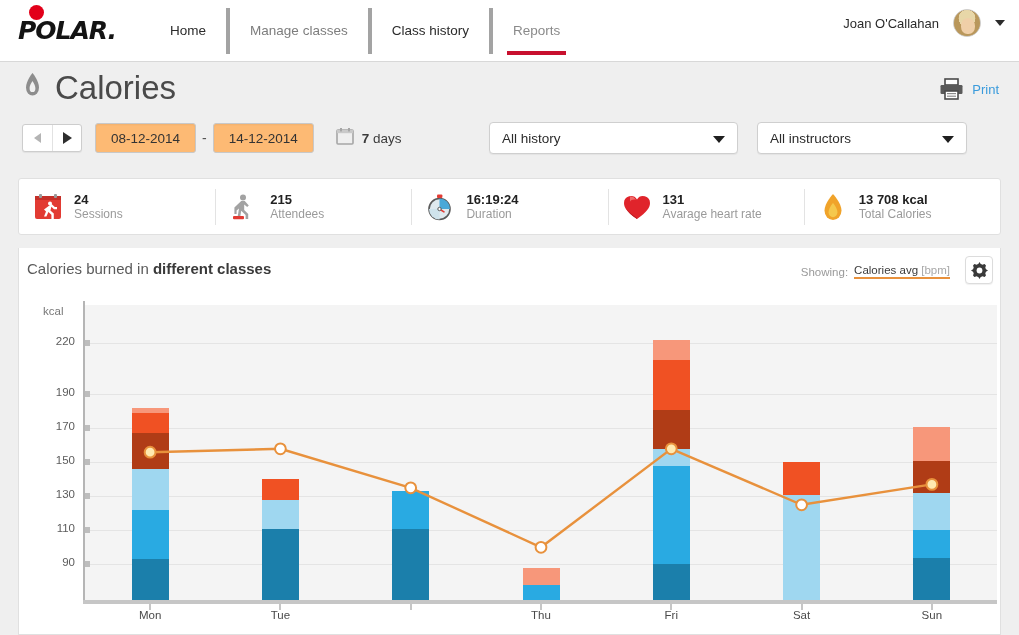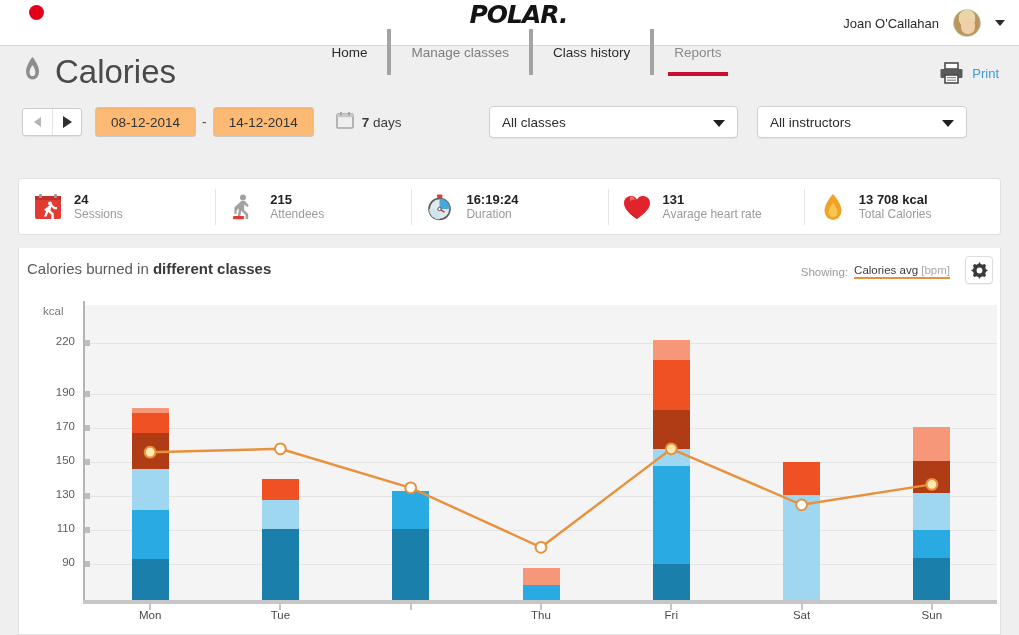--- a/index.html
+++ b/index.html
@@ -7,24 +7,23 @@
   body {
     width:1019px; height:635px;
     background:#efefef;
     font-family:"Liberation Sans", sans-serif;
     color:#3a3a3a;
     overflow:hidden;
   }
 
   
   .topbar{
-    height:46px; background:#fff; position:relative;
+    height:62px; background:#fff; position:relative;
     display:flex; align-items:center;
     border-bottom:1px solid #d8d8d8;
-    flex-direction:column;
   }
   .logo{ margin-left:18px; display:flex; align-items:baseline; }
   .logo-text{
     font-family:"DejaVu Sans", sans-serif;
     font-weight:bold; font-style:italic;
     font-size:25px; letter-spacing:-1px; color:#141414;
     position:relative;
   }
   .logo-dot{
     position:absolute; left:29px; top:5px;
@@ -239,21 +238,21 @@
     <svg width="18" height="18" viewBox="0 0 18 18">
         <rect x="1" y="3" width="16" height="14" rx="1" fill="none" stroke="#a6a6a6" stroke-width="1.6"></rect>
         <rect x="1" y="3" width="16" height="3.2" fill="#c9c9c9"></rect>
         <rect x="4" y="1" width="2" height="3.4" fill="#a6a6a6"></rect>
         <rect x="12" y="1" width="2" height="3.4" fill="#a6a6a6"></rect>
       </svg>
   </span>
   <span class="days"><b>7</b> <span>days</span></span>
 
   <div class="select" id="classes-select">
-    <span>All classes</span>
+    <span>All history</span>
     <span class="dn"></span>
   </div>
   <div class="select" id="instructors-select">
     <span>All instructors</span>
     <span class="dn"></span>
   </div>
 </div>
 
 <div class="stats">
 

